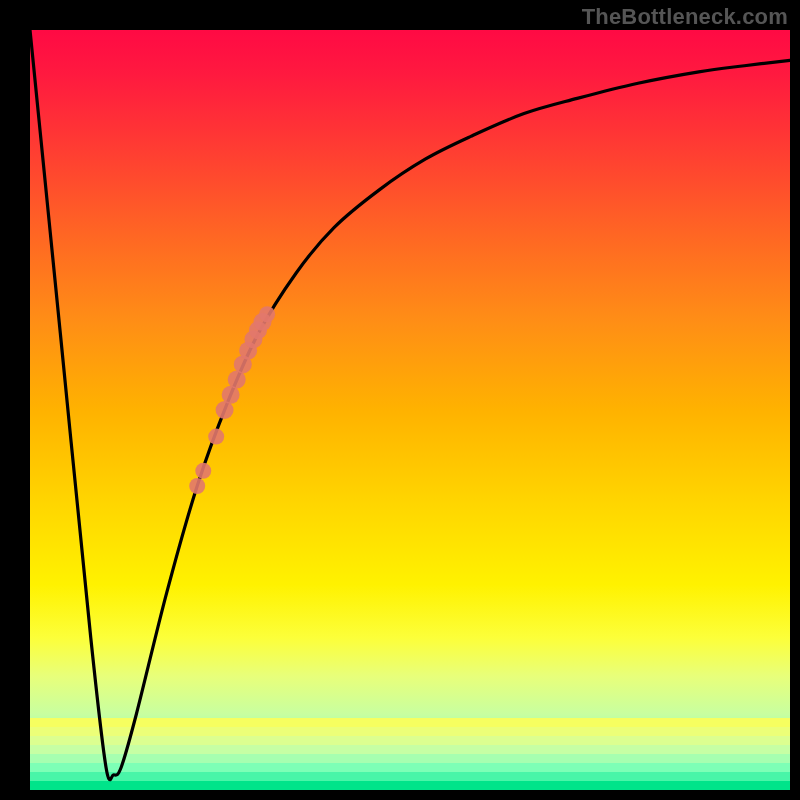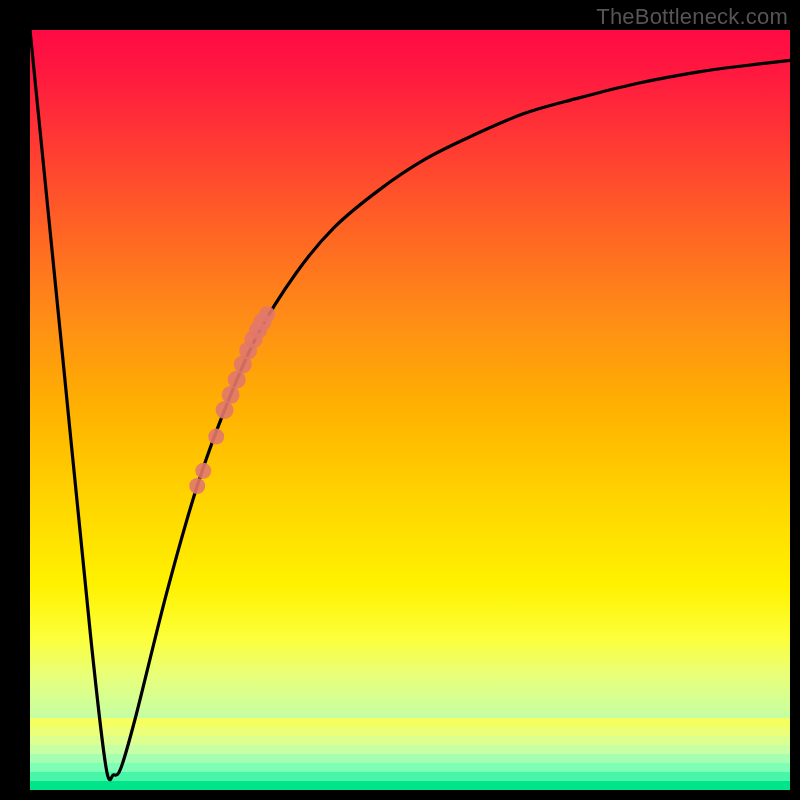--- a/index.html
+++ b/index.html
@@ -54,21 +54,21 @@
   }
   .green-bands > div {
     flex: 1 1 auto;
   }
   .watermark {
     position: absolute;
     top: 4px;
     right: 12px;
     color: #555;
     font-size: 22px;
-    font-weight: 400;
+    font-weight: 700;
     letter-spacing: 0.2px;
     user-select: none;
   }
   svg.curve {
     position: absolute;
     left: 0; top: 0;
     width: 760px;
     height: 760px;
   }
   .dot {

